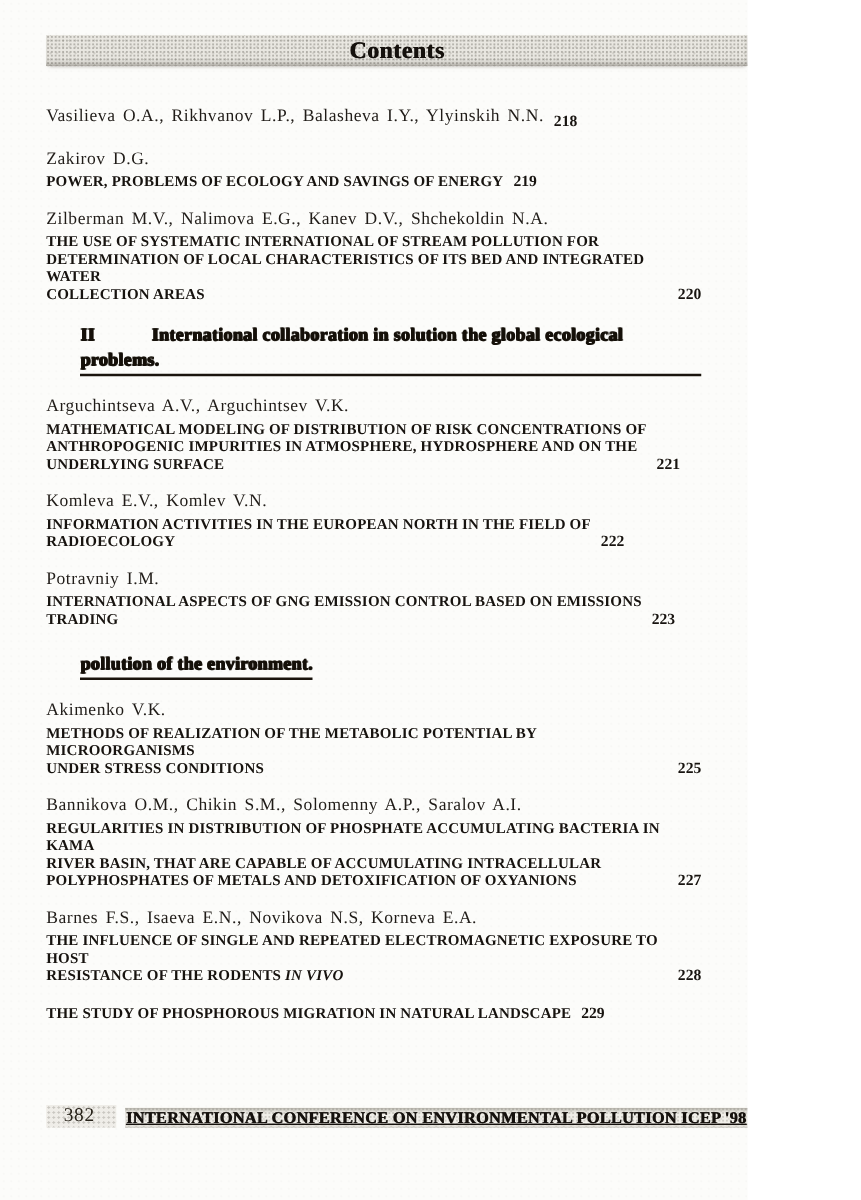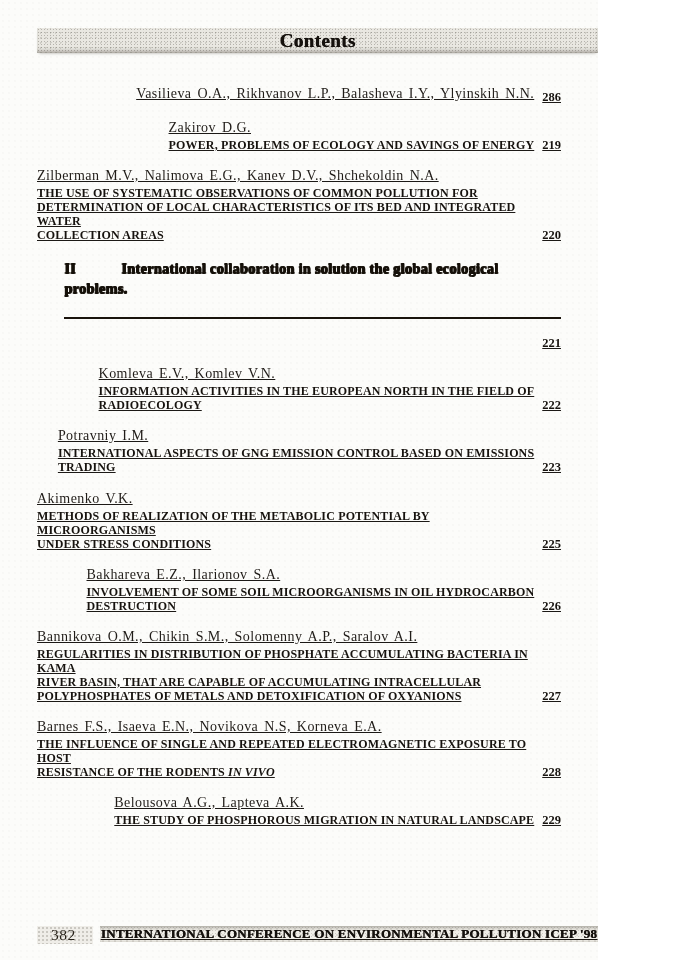--- a/index.html
+++ b/index.html
@@ -28,23 +28,22 @@
     display:flex; align-items:center; justify-content:center;
   }
   .header-title {
     font-weight:bold; font-size:19px; letter-spacing:0.4px;
     color:#15110d;
     text-shadow: 0.6px 0 0 currentColor;
   }
   
   .toc { margin:33px 37px 0 37px; }
   .entry {
-    display:flex; justify-content:flex-end; align-items:flex-end;
+    display:flex; justify-content:flex-start; align-items:flex-end;
     margin-bottom:16px;
-    text-decoration:underline;
   }
   .authors {
     font-size:14px; line-height:16px;
     letter-spacing:0.45px; word-spacing:2px;
     margin-bottom:2px;
     color:#201c18;
   }
   .title {
     font-weight:bold; font-size:12px; line-height:14px;
     letter-spacing:0.15px;
@@ -61,34 +60,34 @@
   
   .section-heading {
     margin:10px 0 17px 27px;
     font-weight:bold; font-size:14.5px; line-height:20px;
     color:#151009;
     text-shadow: 0.9px 0 0 currentColor, 0 0.8px 0 currentColor, 0.9px 0.8px 0 rgba(21,16,9,0.85);
     letter-spacing:0.2px;
   }
   .section-line-full {
     border-bottom:2.5px solid #1a140d;
-    padding-bottom:19px;
+    padding-bottom:1px;
     font-family:Liberation Serif, serif;
   }
   .section-line-fit {
     display:inline-block;
     border-bottom:2.5px solid #1a140d;
     padding-bottom:1px;
     margin-top:3px;
   }
   .numeral { display:inline-block; width:57px; }
   
   .footer {
-    position:absolute; left:37px; right:0; top:926px; height:34px;
-    display:flex; align-items:flex-start;
+    position:absolute; left:37px; right:0; top:868px; height:34px;
+    display:flex; align-items:flex-end;
   }
   .footer-pagenum-box {
     background-color:#efede8;
     background-image: radial-gradient(rgba(70,68,58,0.22) 1px, transparent 1px);
     background-size:4px 4px;
     font-size:15.5px; letter-spacing:0.5px;
     color:#262118;
     display:flex; align-items:center;
     padding:0 17px 0 14px;
   }
@@ -116,46 +115,52 @@
   <div class="header-band">
     <span class="header-title">Contents</span>
   </div>
 
   <main class="toc">
 
     <div class="entry">
       <div class="entry-text">
         <div class="authors">Vasilieva O.A., Rikhvanov L.P., Balasheva I.Y., Ylyinskih N.N.</div>
       </div>
-      <div class="pagenum">286</div>
+      <div class="pagenum">218</div>
     </div>
 
     <div class="entry">
       <div class="entry-text">
         <div class="authors">Zakirov D.G.</div>
         <div class="title">POWER, PROBLEMS OF ECOLOGY AND SAVINGS OF ENERGY</div>
       </div>
       <div class="pagenum">219</div>
     </div>
 
     <div class="entry">
       <div class="entry-text">
         <div class="authors">Zilberman M.V., Nalimova E.G., Kanev D.V., Shchekoldin N.A.</div>
-        <div class="title">THE USE OF SYSTEMATIC OBSERVATIONS OF COMMON POLLUTION FOR
+        <div class="title">THE USE OF SYSTEMATIC INTERNATIONAL OF STREAM POLLUTION FOR
 DETERMINATION OF LOCAL CHARACTERISTICS OF ITS BED AND INTEGRATED WATER
 COLLECTION AREAS</div>
       </div>
       <div class="pagenum">220</div>
     </div>
 
     <div class="section-heading">
       <div class="section-line-full"><span class="numeral">II</span><span>International collaboration in solution the global ecological problems.</span></div>
     </div>
 
     <div class="entry">
+      <div class="entry-text">
+        <div class="authors">Arguchintseva A.V., Arguchintsev V.K.</div>
+        <div class="title">MATHEMATICAL MODELING OF DISTRIBUTION OF RISK CONCENTRATIONS OF
+ANTHROPOGENIC IMPURITIES IN ATMOSPHERE, HYDROSPHERE AND ON THE
+UNDERLYING SURFACE</div>
+      </div>
       <div class="pagenum">221</div>
     </div>
 
     <div class="entry">
       <div class="entry-text">
         <div class="authors">Komleva E.V., Komlev V.N.</div>
         <div class="title">INFORMATION ACTIVITIES IN THE EUROPEAN NORTH IN THE FIELD OF
 RADIOECOLOGY</div>
       </div>
       <div class="pagenum">222</div>
@@ -165,39 +170,32 @@
       <div class="entry-text">
         <div class="authors">Potravniy I.M.</div>
         <div class="title">INTERNATIONAL ASPECTS OF GNG EMISSION CONTROL BASED ON EMISSIONS
 TRADING</div>
       </div>
       <div class="pagenum">223</div>
     </div>
 
 
     <div class="section-heading">
+      <span class="section-line-fit">pollution of the environment.</span>
     </div>
 
     <div class="entry">
       <div class="entry-text">
         <div class="authors">Akimenko V.K.</div>
         <div class="title">METHODS OF REALIZATION OF THE METABOLIC POTENTIAL BY MICROORGANISMS
 UNDER STRESS CONDITIONS</div>
       </div>
       <div class="pagenum">225</div>
     </div>
 
-    <div class="entry">
-      <div class="entry-text">
-        <div class="authors">Bakhareva E.Z., Ilarionov S.A.</div>
-        <div class="title">INVOLVEMENT OF SOME SOIL MICROORGANISMS IN OIL HYDROCARBON
-DESTRUCTION</div>
-      </div>
-      <div class="pagenum">226</div>
-    </div>
 
     <div class="entry">
       <div class="entry-text">
         <div class="authors">Bannikova O.M., Chikin S.M., Solomenny A.P., Saralov A.I.</div>
         <div class="title">REGULARITIES IN DISTRIBUTION OF PHOSPHATE ACCUMULATING BACTERIA IN KAMA
 RIVER BASIN, THAT ARE CAPABLE OF ACCUMULATING INTRACELLULAR
 POLYPHOSPHATES OF METALS AND DETOXIFICATION OF OXYANIONS</div>
       </div>
       <div class="pagenum">227</div>
     </div>
@@ -206,21 +204,20 @@
       <div class="entry-text">
         <div class="authors">Barnes F.S., Isaeva E.N., Novikova N.S, Korneva E.A.</div>
         <div class="title"><span>THE INFLUENCE OF SINGLE AND REPEATED ELECTROMAGNETIC EXPOSURE TO HOST
 RESISTANCE OF THE RODENTS </span><span class="ital">IN VIVO</span></div>
       </div>
       <div class="pagenum">228</div>
     </div>
 
     <div class="entry">
       <div class="entry-text">
-        <div class="authors">Belousova A.G., Lapteva A.K.</div>
         <div class="title">THE STUDY OF PHOSPHOROUS MIGRATION IN NATURAL LANDSCAPE</div>
       </div>
       <div class="pagenum">229</div>
     </div>
 
   </main>
 
   <div class="footer">
     <div class="footer-pagenum-box">382</div>
     <div class="footer-band">INTERNATIONAL CONFERENCE ON ENVIRONMENTAL POLLUTION ICEP '98</div>

